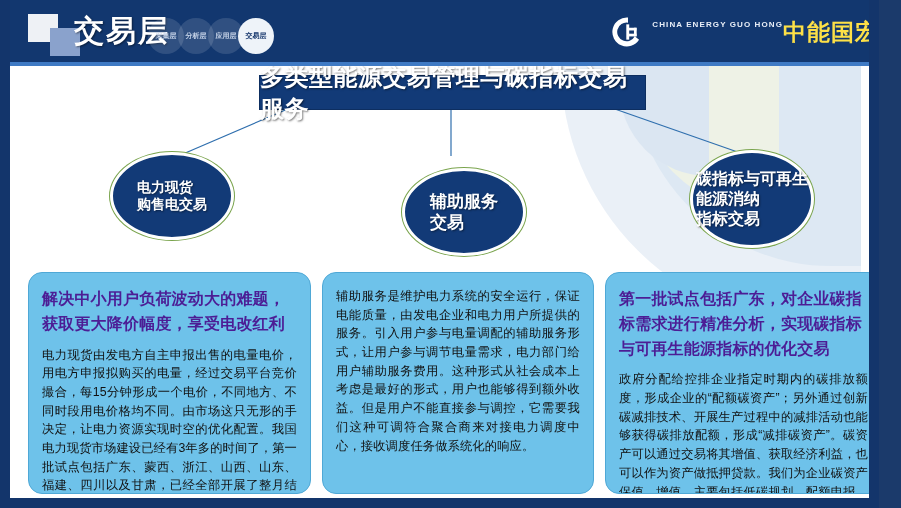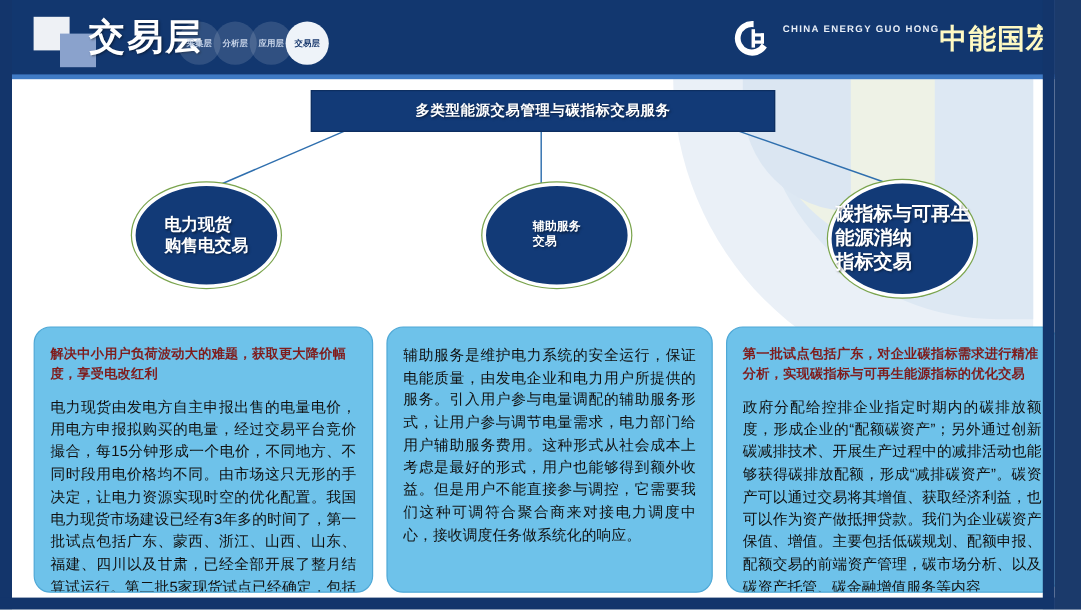--- a/index.html
+++ b/index.html
@@ -44,75 +44,75 @@
   }
   .layer-c.c0{left:0;}
   .layer-c.c1{left:30px;}
   .layer-c.c2{left:60px;}
   .layer-c.c3{left:90px;background:#eef3f9;color:#15366c;}
 
   .brand{position:absolute;right:22px;top:12px;height:40px;display:flex;align-items:center;gap:7px;}
   .brand-mark{width:34px;height:34px;}
   .brand-txt{display:flex;flex-direction:row;justify-content:center;}
   .brand-en{font-size:8px;letter-spacing:1.1px;color:#e8eef7;font-weight:bold;line-height:10px;}
-  .brand-cn{font-size:23px;font-weight:bold;color:#fef9c3;line-height:25px;letter-spacing:1px;}
+  .brand-cn{font-size:23px;font-weight:bold;color:#fde047;line-height:25px;letter-spacing:1px;}
 
   
   .bg-arc{position:absolute;z-index:1;}
   .arc1{right:18px;top:66px;width:300px;height:260px;
         border-radius:0 0 0 300px;background:#eaf0f7;}
   .arc2{right:18px;top:66px;width:230px;height:200px;
         border-radius:0 0 0 230px;background:#dde8f3;}
   .arc3{right:100px;top:66px;width:150px;height:150px;
         border-radius:0 0 0 150px;background:#eef2e6;}
   .arc4{right:170px;top:66px;width:90px;height:110px;
         border-radius:0 0 0 90px;background:#dbe6f2;}
 
   
   svg.links{position:absolute;left:0;top:60px;width:901px;height:200px;z-index:5;}
 
   
   .main-title{
     position:absolute;left:259px;top:75px;width:385px;height:33px;z-index:12;
     background:#123a77;border:1px solid #0d2e60;
     display:flex;align-items:center;justify-content:center;
-    color:#ffffff;font-size:12px;font-weight:bold;letter-spacing:.5px;
+    color:#ffffff;font-size:24px;font-weight:bold;letter-spacing:.5px;
     text-shadow:1px 1px 2px rgba(0,0,0,.5);
   }
 
   
   .node{
     position:absolute;z-index:14;border-radius:50%;
     background:#123a77;
     border:3px solid #ffffff;
     box-shadow:0 0 0 1px #7aa44d;
     display:flex;align-items:center;justify-content:center;
     color:#ffffff;font-weight:bold;text-align:left;line-height:1.25;
     text-shadow:1px 1px 2px rgba(0,0,0,.45);
   }
   .node-0{left:110px;top:152px;width:118px;height:82px;font-size:14px;}
-  .node-1{left:402px;top:152px;width:118px;height:82px;font-size:10px;}
+  .node-1{left:402px;top:168px;width:118px;height:82px;font-size:17px;}
   .node-2{left:690px;top:150px;width:118px;height:92px;font-size:16px;}
 
   
   .panel{
     position:absolute;z-index:10;
     background:#6ec2ea;
     border:1px solid #4fa8d6;
     border-radius:14px;
     box-sizing:border-box;
     padding:14px 13px 10px 13px;
     overflow:hidden;
   }
   .p0{left:28px;top:272px;width:283px;height:222px;}
   .p1{left:322px;top:272px;width:272px;height:222px;}
   .p2{left:605px;top:272px;width:277px;height:222px;}
 
   .panel-head{
-    font-size:11px;font-weight:bold;color:#7f1d1d;line-height:1.55;
+    font-size:16px;font-weight:bold;color:#4c1d95;line-height:1.55;
     margin-bottom:9px;letter-spacing:.2px;
   }
   .panel-body{
     font-size:12.3px;color:#111111;line-height:1.52;letter-spacing:.1px;
     text-align:justify;
   }
 </style>
 </head>
 <body>
 

